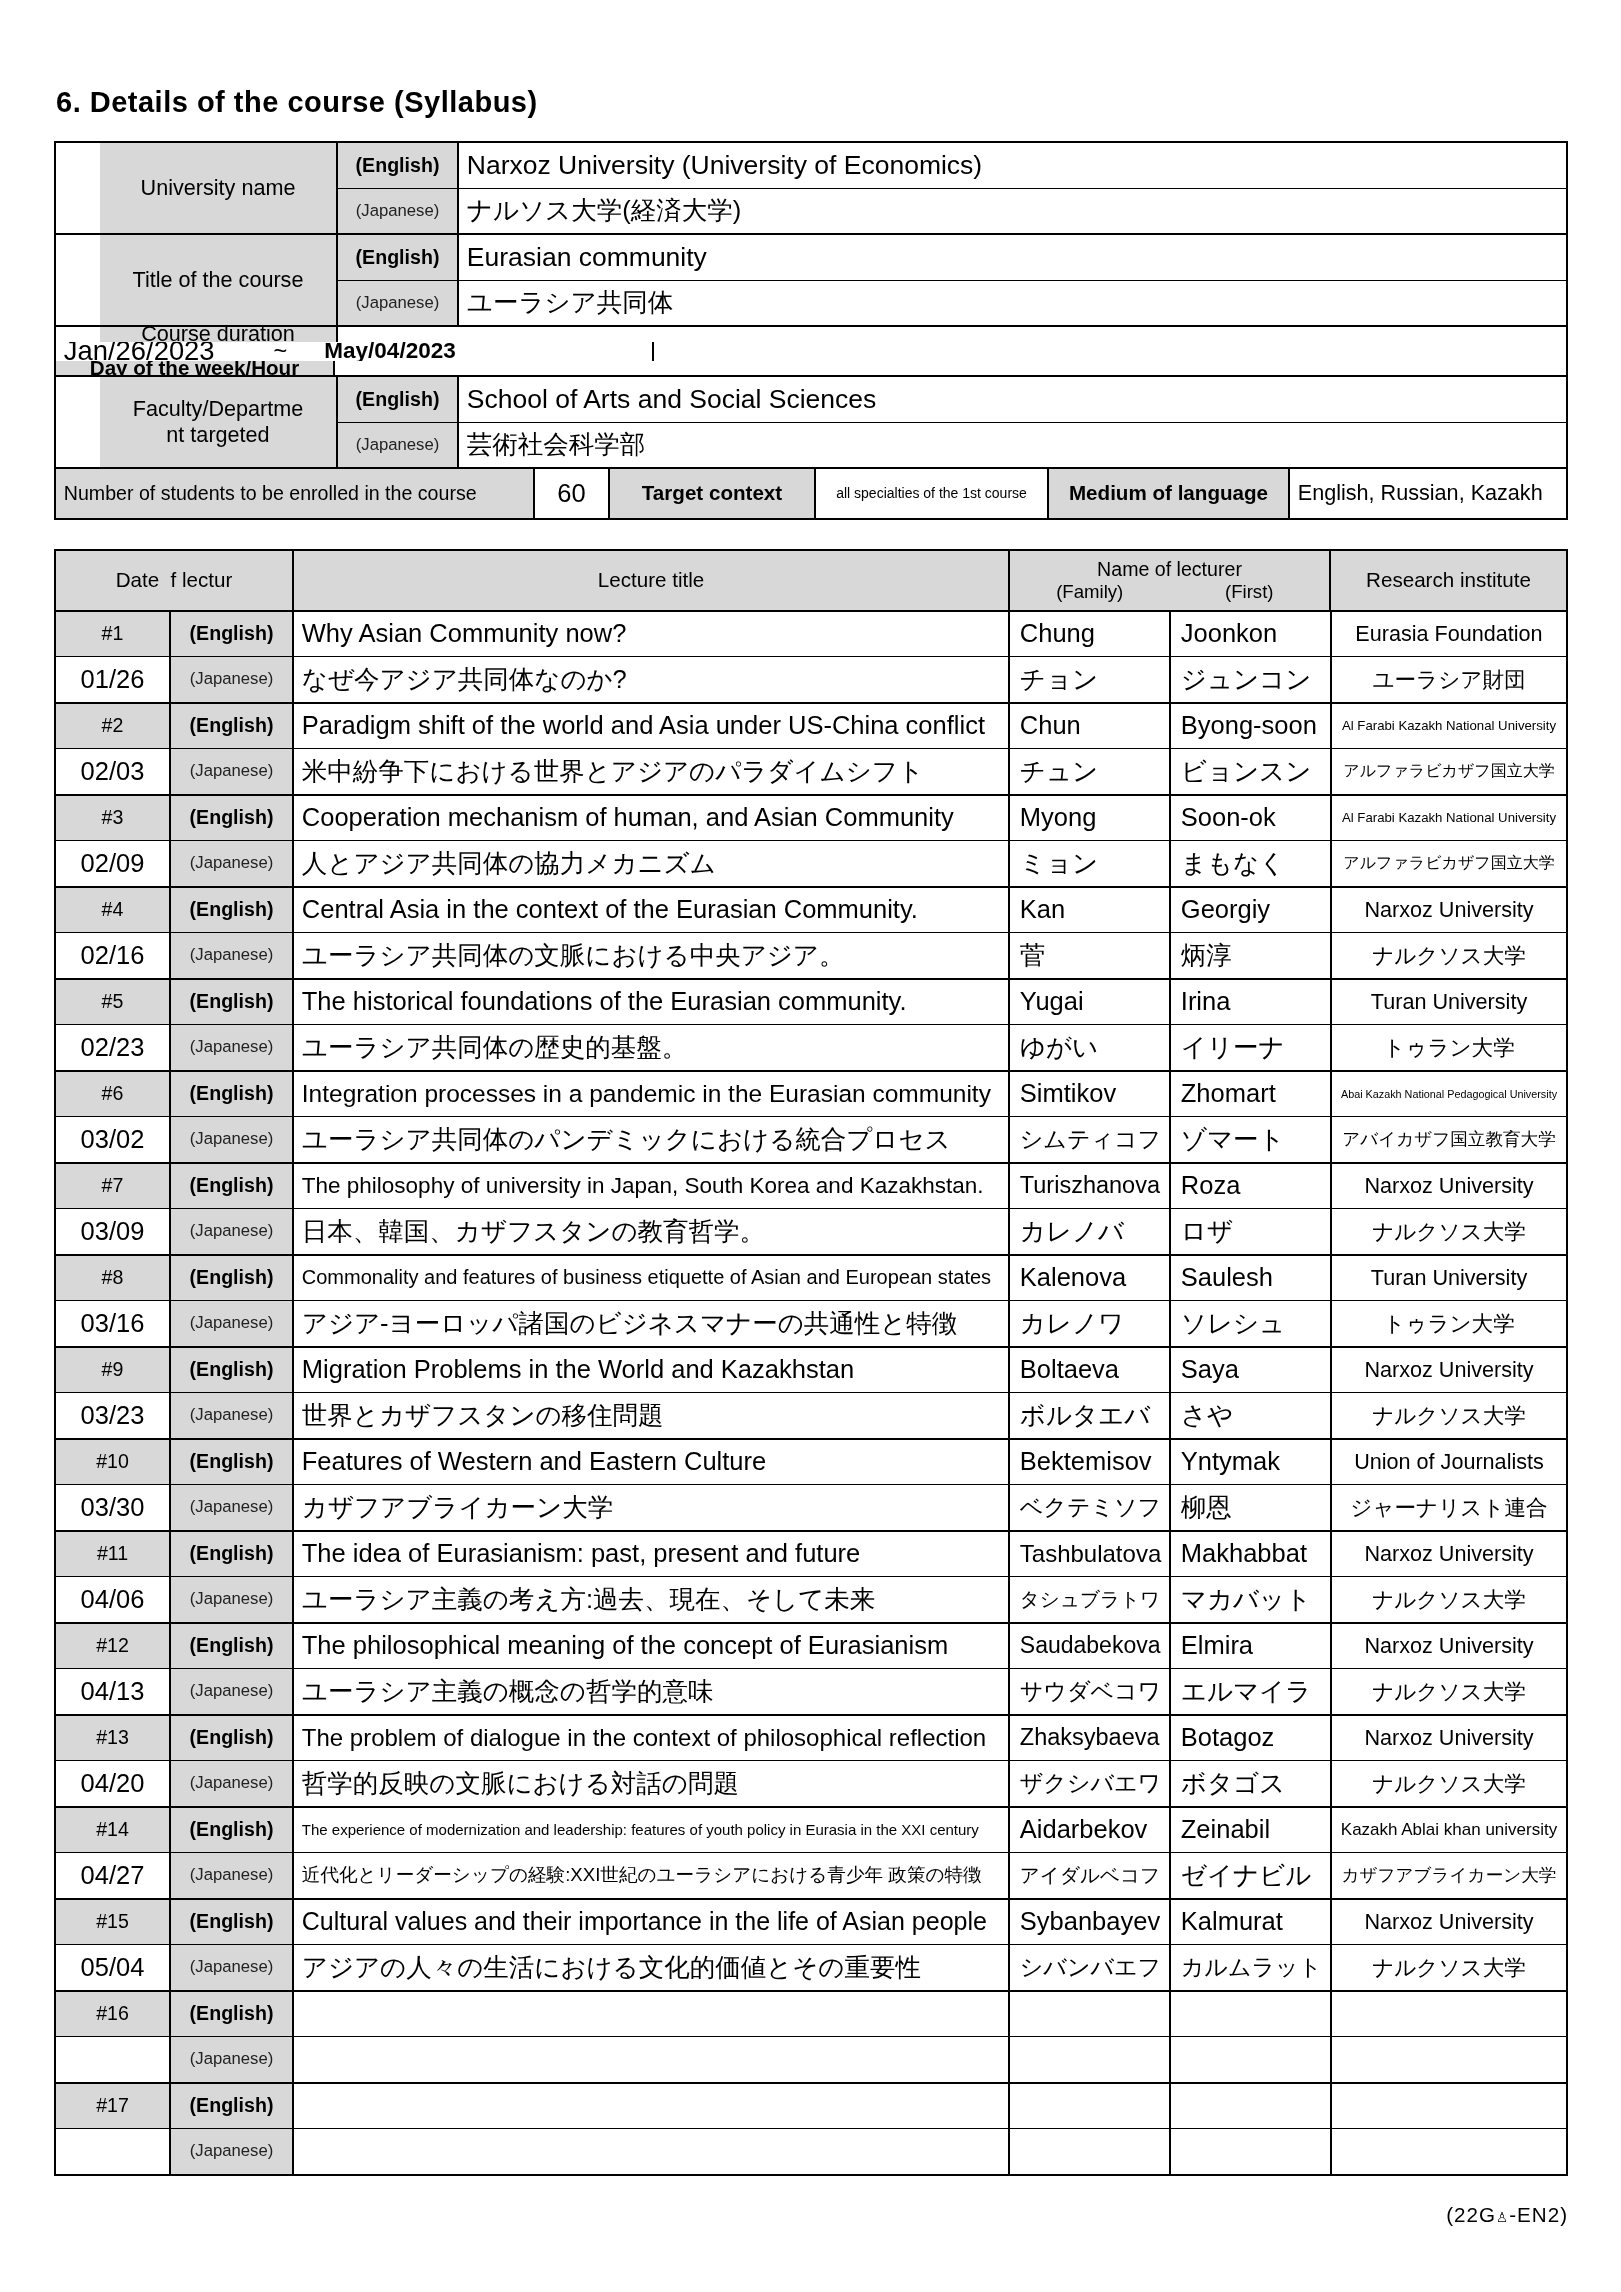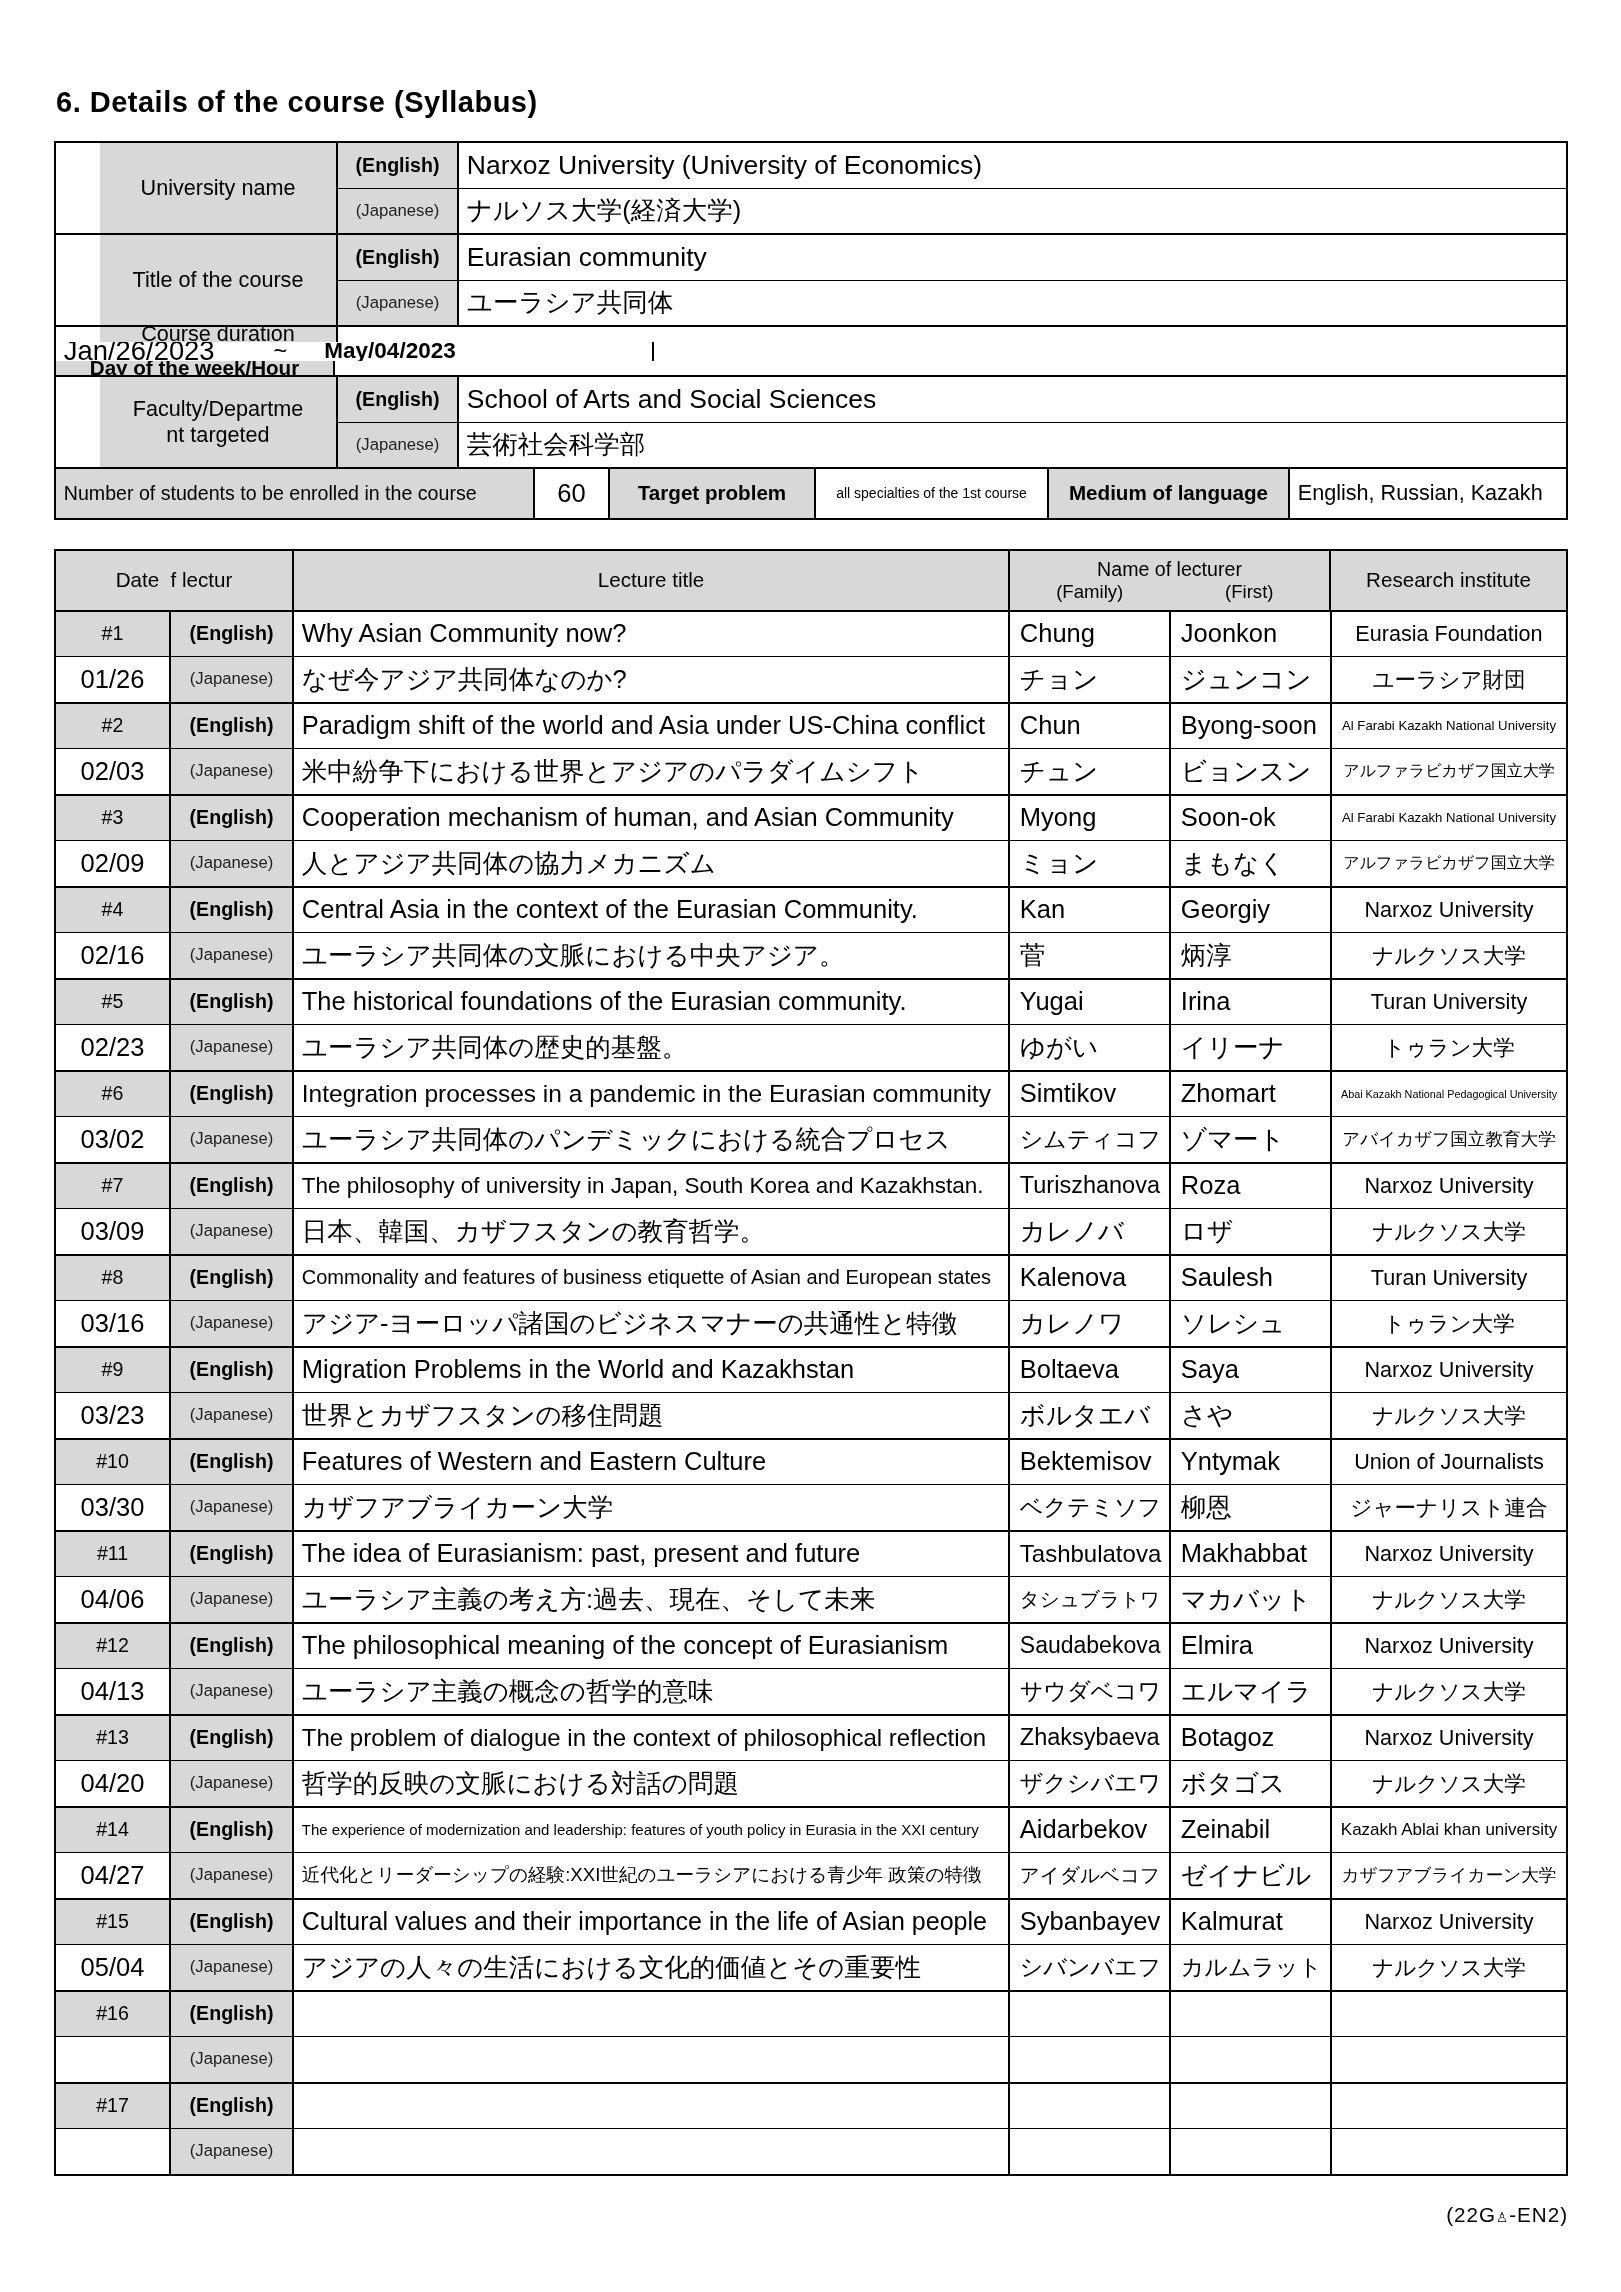--- a/index.html
+++ b/index.html
@@ -158,21 +158,21 @@
         <div class="sub">
           <div class="cell gray center lang-cell ja-label">(Japanese)</div>
           <div class="cell value-cell value-ja fit">芸術社会科学部</div>
         </div>
       </div>
     </div>
 
     <div class="trow stu-row">
       <div class="cell gray stu-label fit">Number of students to be enrolled in the course</div>
       <div class="cell center stu-num">60</div>
-      <div class="cell gray center target-label fit">Target problem</div>
+      <div class="cell gray center target-label fit">Target context</div>
       <div class="cell center target-small fit">all specialties of the 1st course</div>
       <div class="cell gray center medium-label fit">Medium of language</div>
       <div class="cell medium-value fit">English, Russian, Kazakh</div>
     </div>
 
   </div>
 
   <div class="tbl sched">
     <div class="hrow">
       <div class="cell center hcell h-date">Date  f lectur</div>

